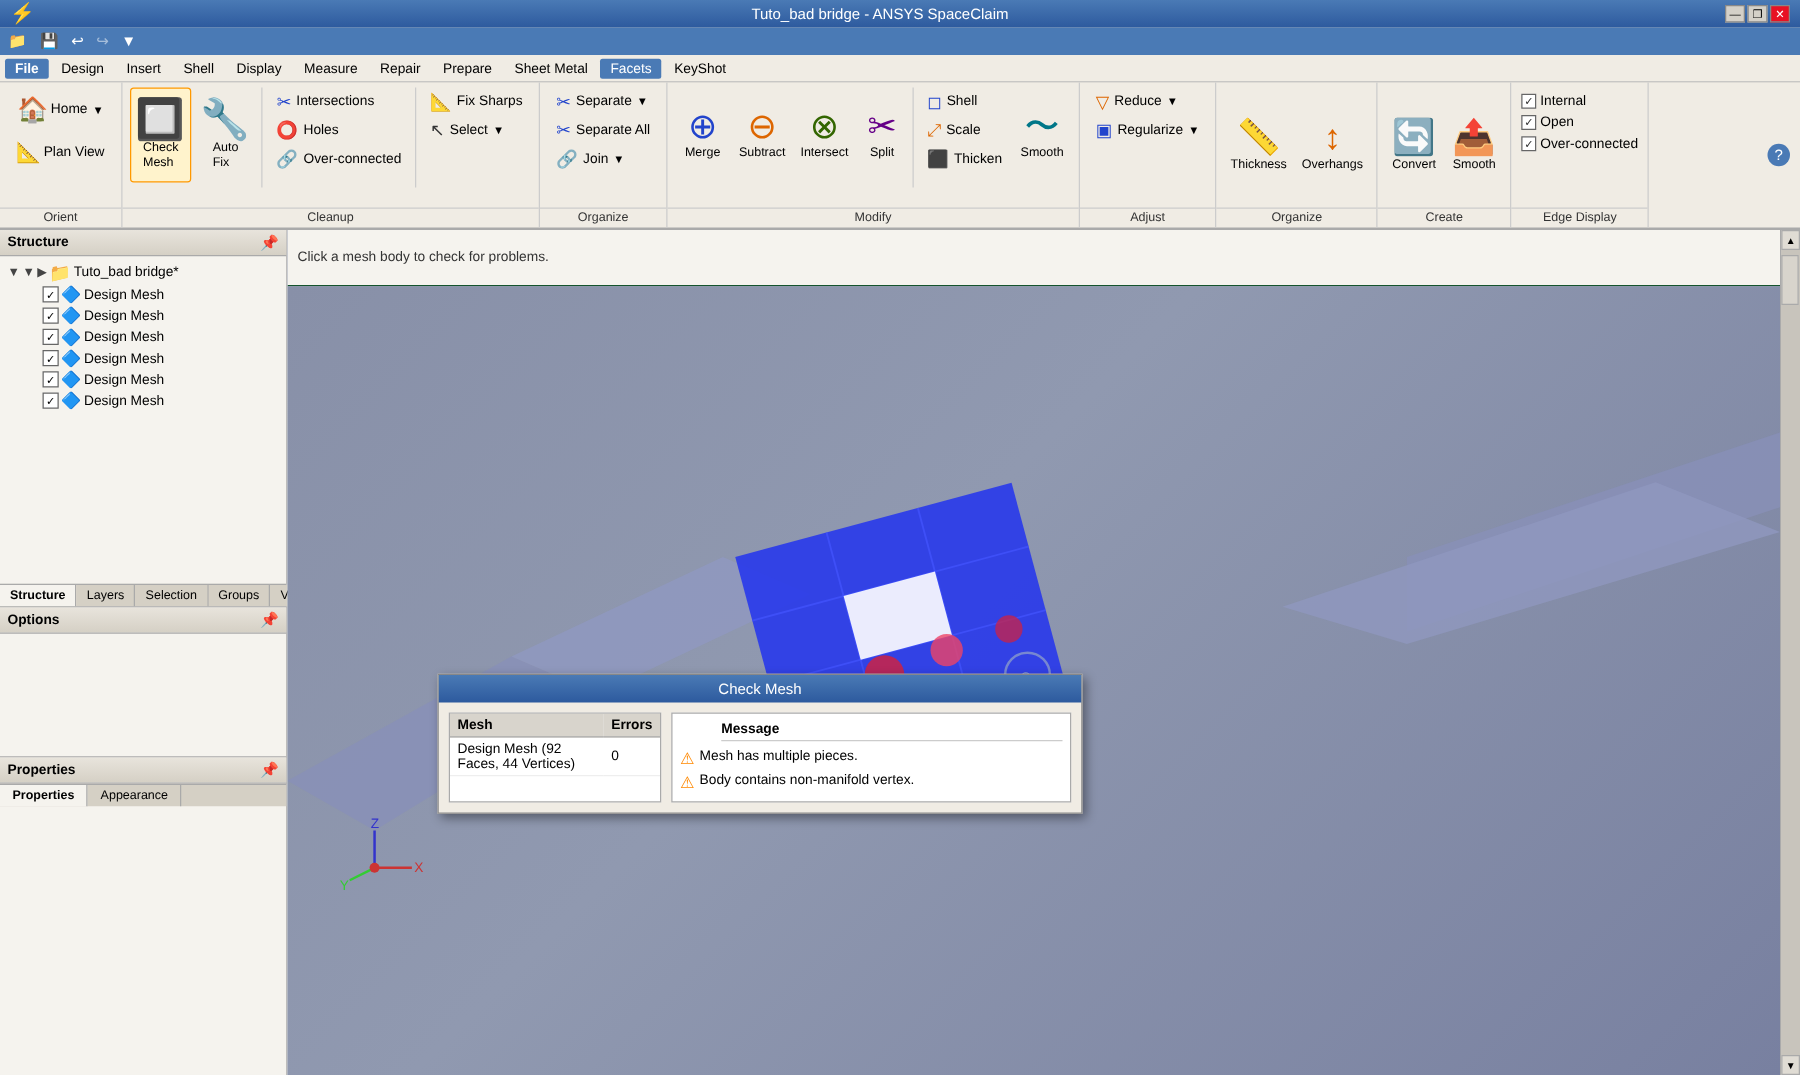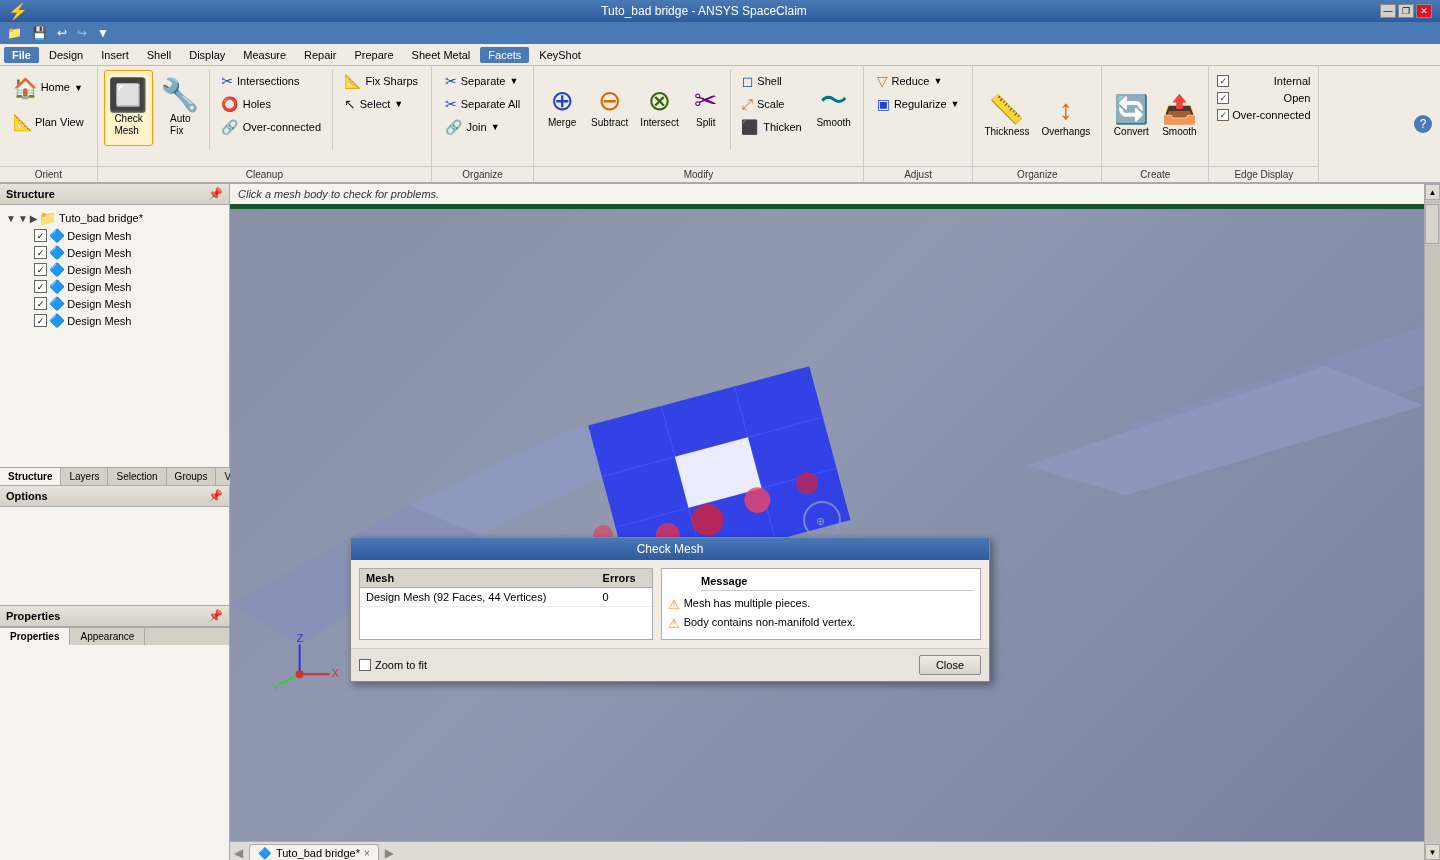--- a/index.html
+++ b/index.html
@@ -187,25 +187,24 @@
     
     #canvas-area {
       flex: 1;
       background: #b0b8cc;
       position: relative;
       overflow: hidden;
     }
 
     #status-hint {
       background: #f5f3ee;
-      border-bottom: 5px solid #14532d;
-      padding: 4px 8px;
+      border-bottom: 1px solid #14532d;
+      padding: 16px 8px;
       font-size: 11px;
       color: #333;
-      font-style: italic;
     }
 
     #viewport {
       width: 100%;
       height: calc(100% - 22px - 22px);
       position: relative;
       background: linear-gradient(135deg, #8890a8 0%, #9099b0 40%, #7880a0 100%);
       overflow: hidden;
     }
 
@@ -230,23 +229,23 @@
       border-radius: 3px 3px 0 0;
       cursor: pointer;
       font-size: 11px;
     }
     .canvas-tab.active { background: #f5f3ee; }
     .tab-close { font-size: 10px; color: #666; cursor: pointer; }
 
     
     #check-mesh-dialog {
       position: absolute;
-      top: 328px;
+      top: 310px;
       left: 120px;
-      width: 640px;
+      width: 516px;
       background: #f0ece4;
       border: 1px solid #888;
       box-shadow: 3px 3px 8px rgba(0,0,0,0.4);
       z-index: 100;
     }
     #dialog-title {
       background: linear-gradient(to bottom, #4a7ab5, #2d5a9e);
       color: white;
       padding: 4px 8px;
       font-size: 12px;
@@ -330,21 +329,20 @@
     .scroll-arrow { height: 16px; display: flex; align-items: center; justify-content: center; cursor: pointer; border: 1px solid #aaa; background: #e0dcd4; font-size: 8px; }
     .scroll-track { flex: 1; background: #c8c4bc; position: relative; }
     .scroll-thumb { width: 14px; height: 40px; background: #d8d4cc; border: 1px solid #aaa; position: absolute; top: 4px; left: 0; cursor: pointer; }
 
     
     .cb-row {
       display: flex;
       align-items: center;
       gap: 3px;
       padding: 1px 0;
-      justify-content: space-between;
     }
     .cb-box { width: 12px; height: 12px; border: 1px solid #666; background: white; display: flex; align-items: center; justify-content: center; font-size: 9px; flex-shrink: 0; }
     .cb-checked::after { content: '✓'; color: #333; }
 
     .tb-sep { width: 1px; background: #ccc; height: 80px; margin: 0 2px; }
 
     
     .icon-blue { color: #2244cc; }
     .icon-orange { color: #dd6600; }
     .icon-green { color: #336600; }
@@ -751,27 +749,20 @@
             <div class="msg-item">
               <span class="warn-icon">⚠</span>
               <span>Mesh has multiple pieces.</span>
             </div>
             <div class="msg-item">
               <span class="warn-icon">⚠</span>
               <span>Body contains non-manifold vertex.</span>
             </div>
           </div>
         </div>
-        <div id="dialog-footer">
-          <div class="zoom-check">
-            <div class="cb-box"></div>
-            <span>Zoom to fit</span>
-          </div>
-          <button class="dialog-btn">Close</button>
-        </div>
       </div>
     </div>
 
     <div id="canvas-tabs">
       <div style="display:flex;align-items:center;gap:4px;color:#888;font-size:12px;padding-right:4px;">◀</div>
       <div class="canvas-tab active">
         <span style="font-size:11px;">🔷</span>
         <span>Tuto_bad bridge*</span>
         <span class="tab-close">×</span>
       </div>

